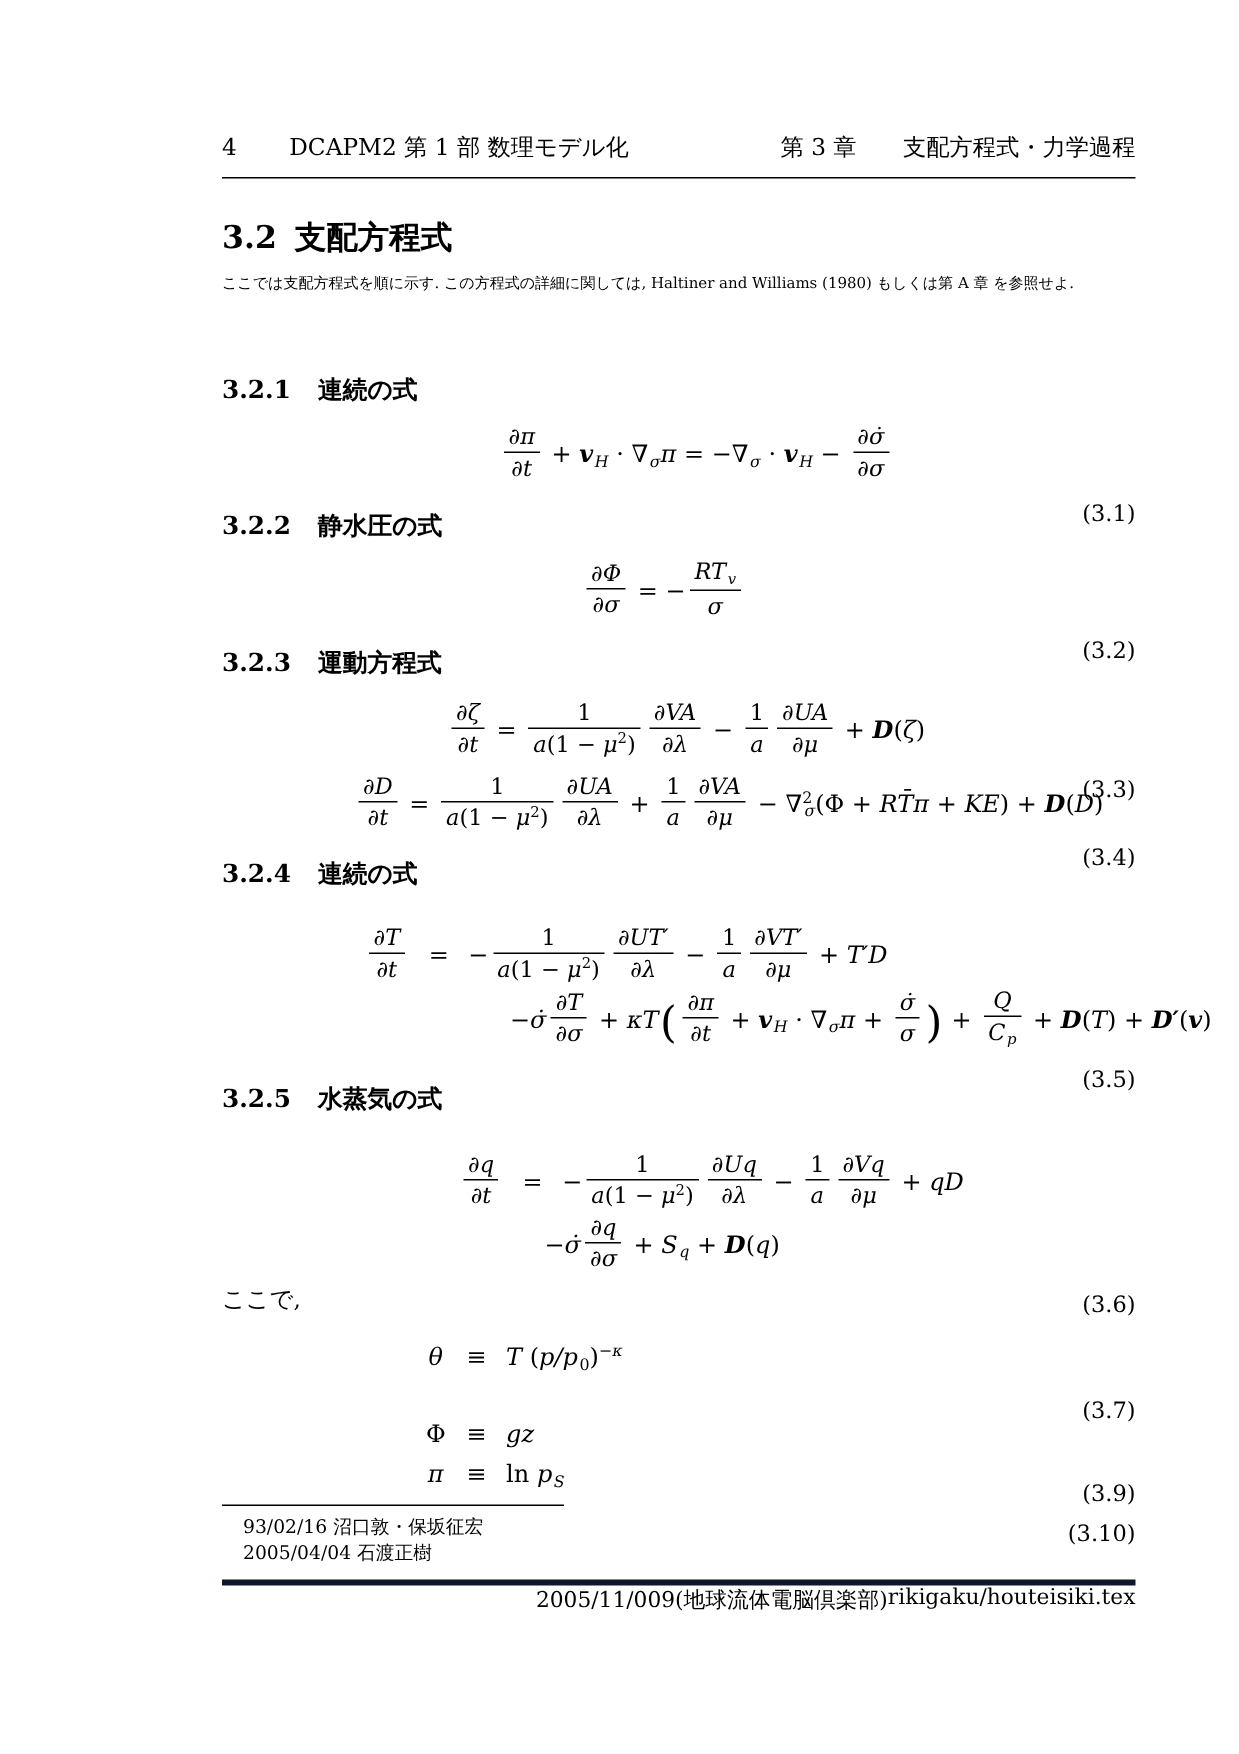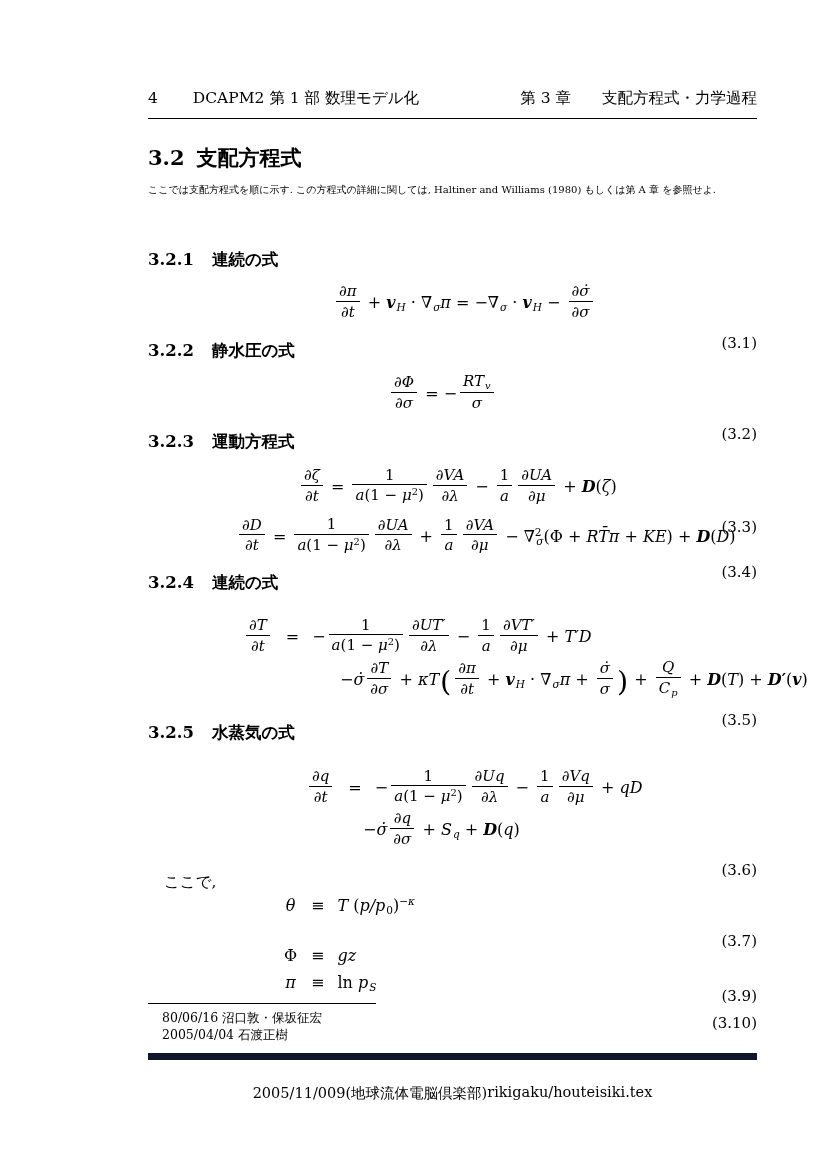--- a/index.html
+++ b/index.html
@@ -19,21 +19,21 @@
   
   .h2{position:absolute;left:148px;margin:0;font-size:21px;font-weight:bold;white-space:nowrap;}
   .h2 .no{margin-right:12px;}
   .h3{position:absolute;left:148px;margin:0;font-size:16.5px;font-weight:bold;white-space:nowrap;}
   .h3 .no{margin-right:18px;}
   .h2 .ti,.h3 .ti{font-family:"DejaVu Sans","Liberation Sans",sans-serif;}
 
   
   .para{position:absolute;left:148px;right:69px;margin:0;
         font-size:10px;line-height:1.43;}
-  .leadin{position:absolute;left:148px;margin:16px;font-size:15.5px;}
+  .leadin{position:absolute;left:148px;margin:0;font-size:15.5px;}
 
   
   .eqblock{position:absolute;left:148px;right:69px;height:40px;line-height:40px;
            white-space:nowrap;font-size:16px;}
   .eqblock.short{height:26px;line-height:26px;}
   .eqnum{position:absolute;right:0;top:50%;transform:translateY(-50%);
          font-size:15px;font-style:normal;line-height:1;margin-top:40px;}
   .tk{font-style:italic;}
   .tk.r{font-style:normal;}
   .tk.b{font-weight:bold;}
@@ -49,22 +49,22 @@
   .fnum{display:block;border-bottom:1px solid #000;padding:0 3px;}
   .fden{display:block;padding:1px 3px 0 3px;}
 
   
   .fnote{position:absolute;left:148px;top:1003px;font-size:12.5px;line-height:1.38;}
   .fnote-rule{width:228px;border-top:1px solid #000;margin-bottom:5px;}
   .fnote-line{padding-left:14px;white-space:nowrap;}
 
   
   .pfoot{position:absolute;left:148px;right:69px;top:1053px;
-         border-top:7px solid #0f172a;padding-top:24px;
-         display:flex;justify-content:center;font-size:14.5px;}
+         border-top:4px solid #0f172a;padding-top:0;
+         display:flex;justify-content:flex-end;font-size:14.5px;}
 </style>
 </head>
 <body>
 
 <div class="page">
 
   <div class="phead">
     <span>
       <span class="ph-num">4</span>
       <span class="ph-doc">DCAPM2 第 1 部 数理モデル化</span>
@@ -141,21 +141,21 @@
     <span class="eq"><span class="tk lhs r">Φ</span><span class="tk r rel">≡</span><span class="tk">gz</span></span>
     <span class="eqnum">(3.9)</span>
   </div>
   <div class="eqblock short" style="top:970px;padding-left:135px">
     <span class="eq"><span class="tk lhs">π</span><span class="tk r rel">≡</span><span class="tk r">ln </span><span class="tk">p</span><span class="tk sb">S</span></span>
     <span class="eqnum">(3.10)</span>
   </div>
 
   <div class="fnote">
     <div class="fnote-rule"></div>
-    <div class="fnote-line">80/06/16 沼口敦・保坂征宏</div>
+    <div class="fnote-line">93/02/16 沼口敦・保坂征宏</div>
     <div class="fnote-line">2005/04/04 石渡正樹</div>
   </div>
 
   <div class="pfoot">
     <span>2005/11/009(地球流体電脳倶楽部)</span>
     <span>rikigaku/houteisiki.tex</span>
   </div>
 
 </div>
 

